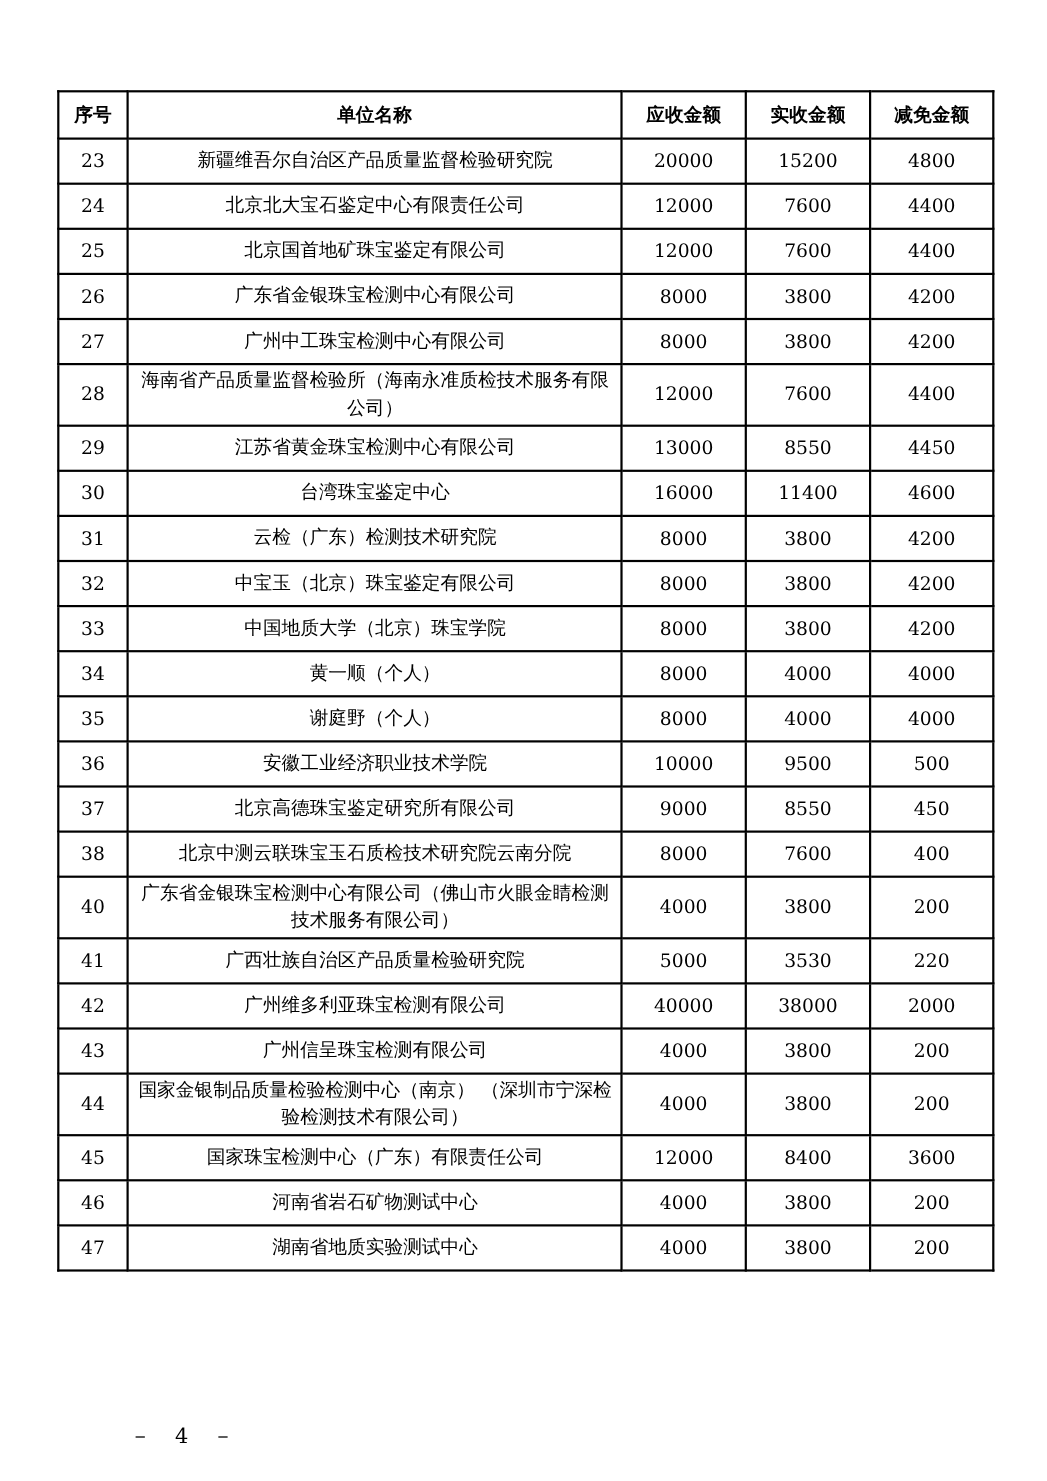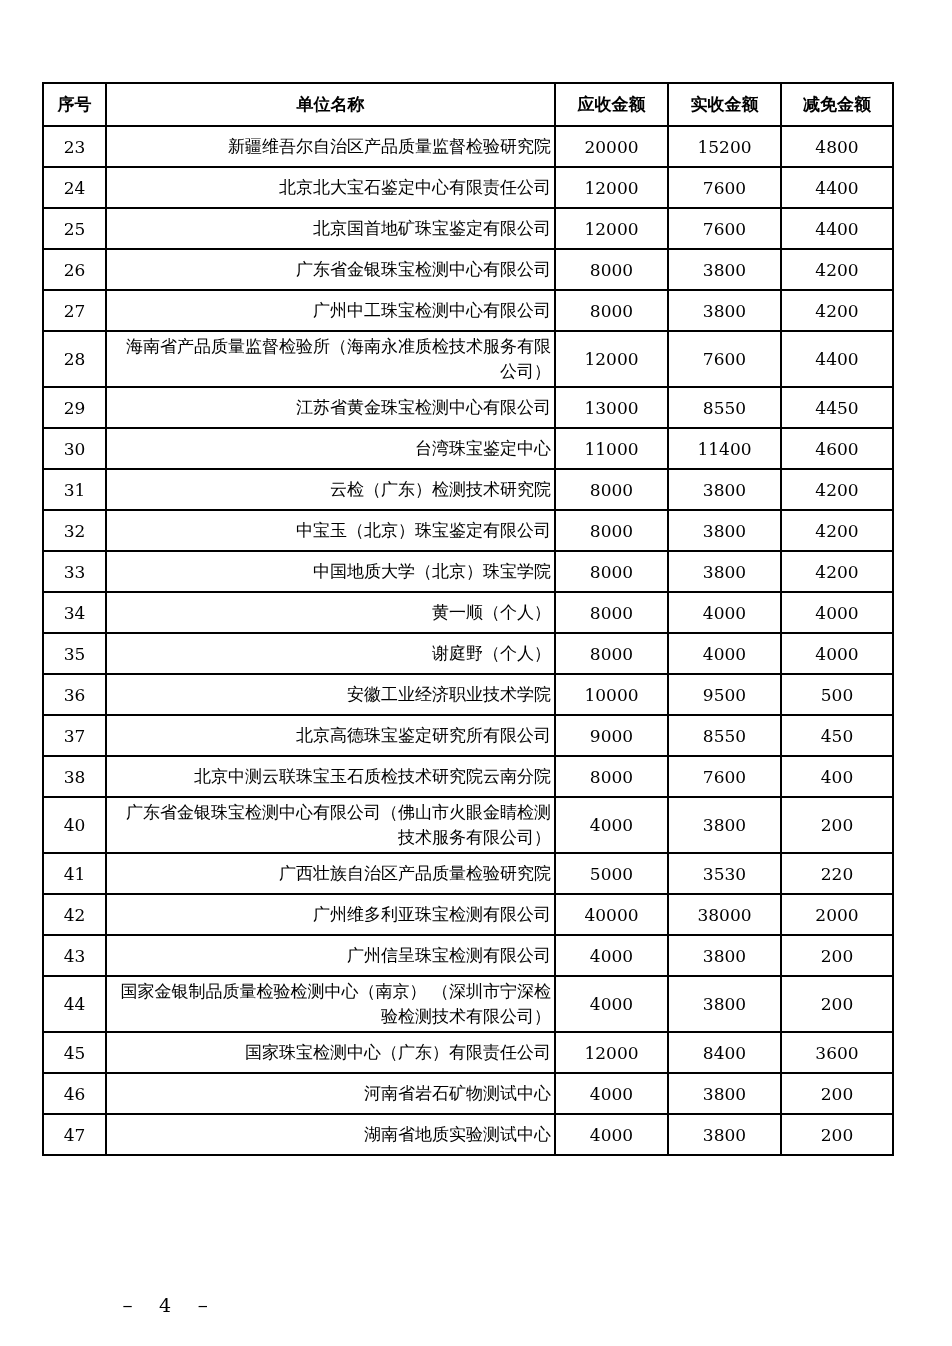--- a/index.html
+++ b/index.html
@@ -11,21 +11,21 @@
     position: relative;
     width: 952px;
     height: 1346px;
     background: #ffffff;
     font-family: "DejaVu Serif", "Liberation Serif", serif;
     color: #000000;
     overflow: hidden;
   }
   table.fee-table {
     position: absolute;
-    left: 42px;
+    left: 52px;
     top: 82px;
     width: 850px;
     border-collapse: collapse;
     table-layout: fixed;
   }
   table.fee-table th,
   table.fee-table td {
     border: 2px solid #000000;
     vertical-align: middle;
     overflow: hidden;
@@ -41,21 +41,21 @@
     font-size: 17px;
     font-weight: normal;
   }
   td.cell-no {
     height: 39px;
     text-align: center;
     padding: 0;
     margin-top: 40px;
   }
   td.cell-name {
-    text-align: right;
+    text-align: center;
     padding: 2px 3px 2px 4px;
     line-height: 25px;
     border-radius: 10px;
   }
   td.cell-amount {
     text-align: center;
     padding: 0;
   }
   .page-footer {
     position: absolute;
@@ -136,21 +136,21 @@
         <tr>
           <td class="cell-no">29</td>
           <td class="cell-name">江苏省黄金珠宝检测中心有限公司</td>
           <td class="cell-amount">13000</td>
           <td class="cell-amount">8550</td>
           <td class="cell-amount">4450</td>
         </tr>
         <tr>
           <td class="cell-no">30</td>
           <td class="cell-name">台湾珠宝鉴定中心</td>
-          <td class="cell-amount">11000</td>
+          <td class="cell-amount">16000</td>
           <td class="cell-amount">11400</td>
           <td class="cell-amount">4600</td>
         </tr>
         <tr>
           <td class="cell-no">31</td>
           <td class="cell-name">云检（广东）检测技术研究院</td>
           <td class="cell-amount">8000</td>
           <td class="cell-amount">3800</td>
           <td class="cell-amount">4200</td>
         </tr>

